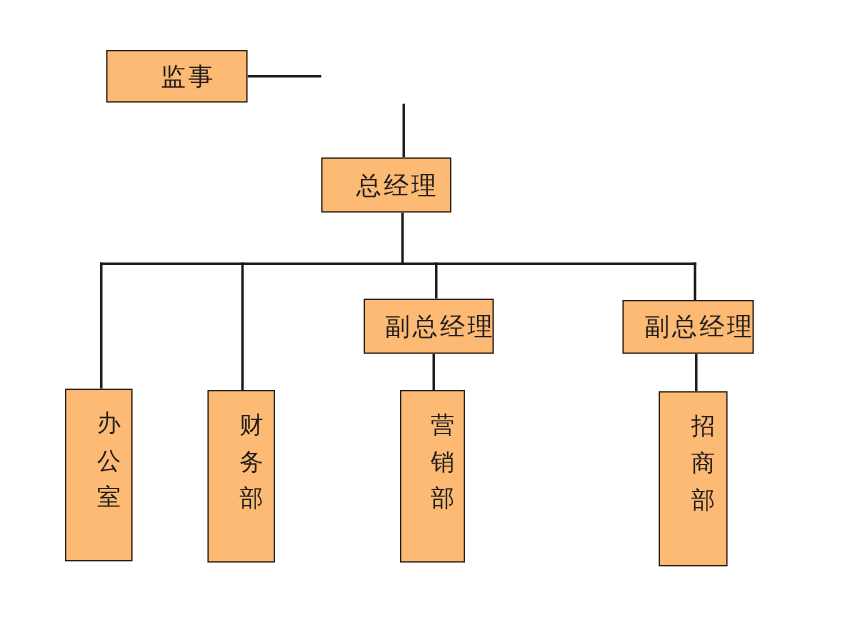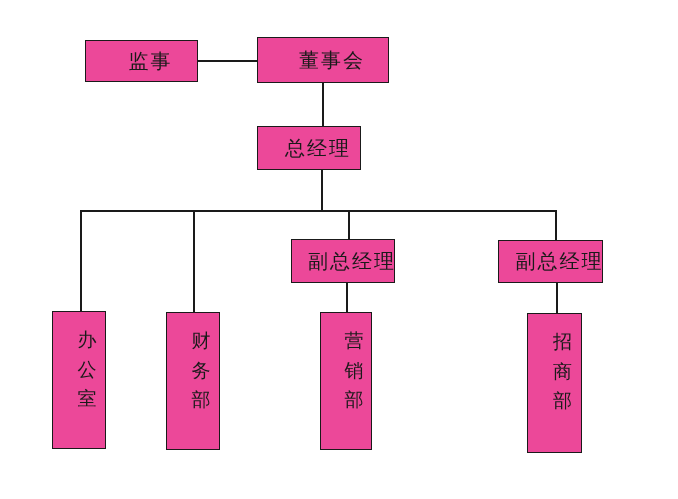--- a/index.html
+++ b/index.html
@@ -13,21 +13,21 @@
     height: 499px;
     background: #ffffff;
     font-family: "DejaVu Sans", sans-serif;
     color: #1a1a1a;
     overflow: hidden;
   }
   .node {
     position: absolute;
     box-sizing: border-box;
     border: 1.5px solid #1a1a1a;
-    background: #ec4899;
+    background: #fdba74;
     display: flex;
     align-items: center;
     justify-content: center;
     font-size: 20px;
     letter-spacing: 2px;
     text-indent: 2px; 
     white-space: nowrap;
     padding-left: 16px;
   }
   .node.vertical {
@@ -60,21 +60,20 @@
   <div class="line" style="left:80px; top:210px; width:476.5px; height:1.5px"></div>
   <div class="line" style="left:80px; top:210px; width:1.5px; height:101px"></div>
   <div class="line" style="left:193px; top:210px; width:1.5px; height:102px"></div>
   <div class="line" style="left:348px; top:210px; width:1.5px; height:29px"></div>
   <div class="line" style="left:555px; top:210px; width:1.5px; height:30px"></div>
   <div class="line" style="left:346px; top:283px; width:1.5px; height:29px"></div>
   <div class="line" style="left:556px; top:283px; width:1.5px; height:30px"></div>
 
   <div class="node" style="left:85px; top:40px; width:113px; height:42px">监事</div>
 
-  <div class="node" style="left:257px; top:37px; width:132px; height:46px">董事会</div>
 
   <div class="node" style="left:257px; top:126px; width:104px; height:44px">总经理</div>
 
   <div class="node" style="left:291px; top:239px; width:104px; height:44px">副总经理</div>
 
   <div class="node" style="left:498px; top:240px; width:105px; height:43px">副总经理</div>
 
   <div class="node vertical" style="left:52px; top:311px; width:54px; height:138px">
       <div class="vchar">办</div>
       <div class="vchar">公</div>

